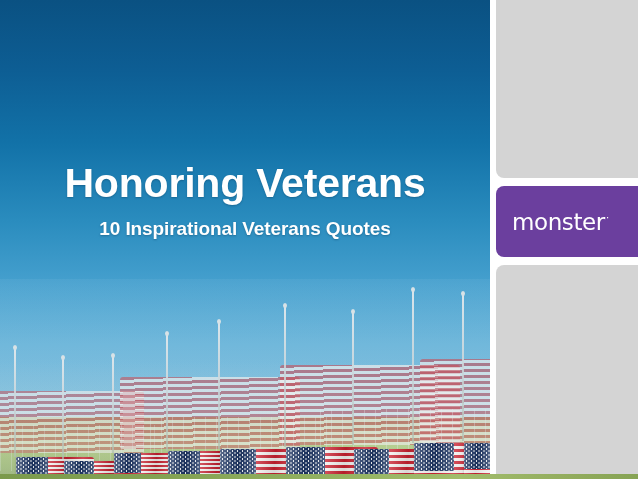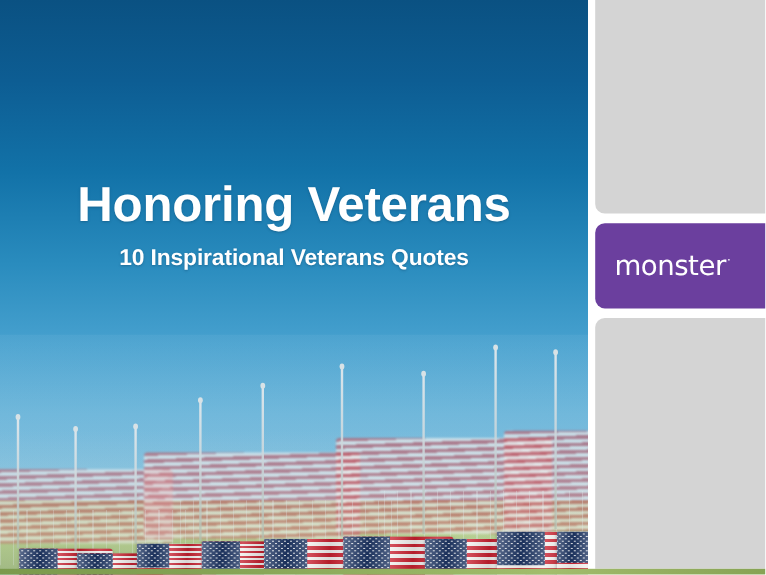--- a/index.html
+++ b/index.html
@@ -199,21 +199,21 @@
 
   
   .title-block {
     position: absolute;
     left: 0;
     top: 148px;
     width: 490px;
     text-align: center;
   }
   .slide-title {
-    margin: 0;
+    margin: 13px;
     color: #ffffff;
     font-size: 41px;
     font-weight: bold;
     letter-spacing: -0.2px;
     line-height: 1.08;
     text-shadow: 0 1px 2px rgba(10,50,80,0.35);
   }
   .slide-subtitle {
     margin: 13px 0 0 0;
     color: #ffffff;

